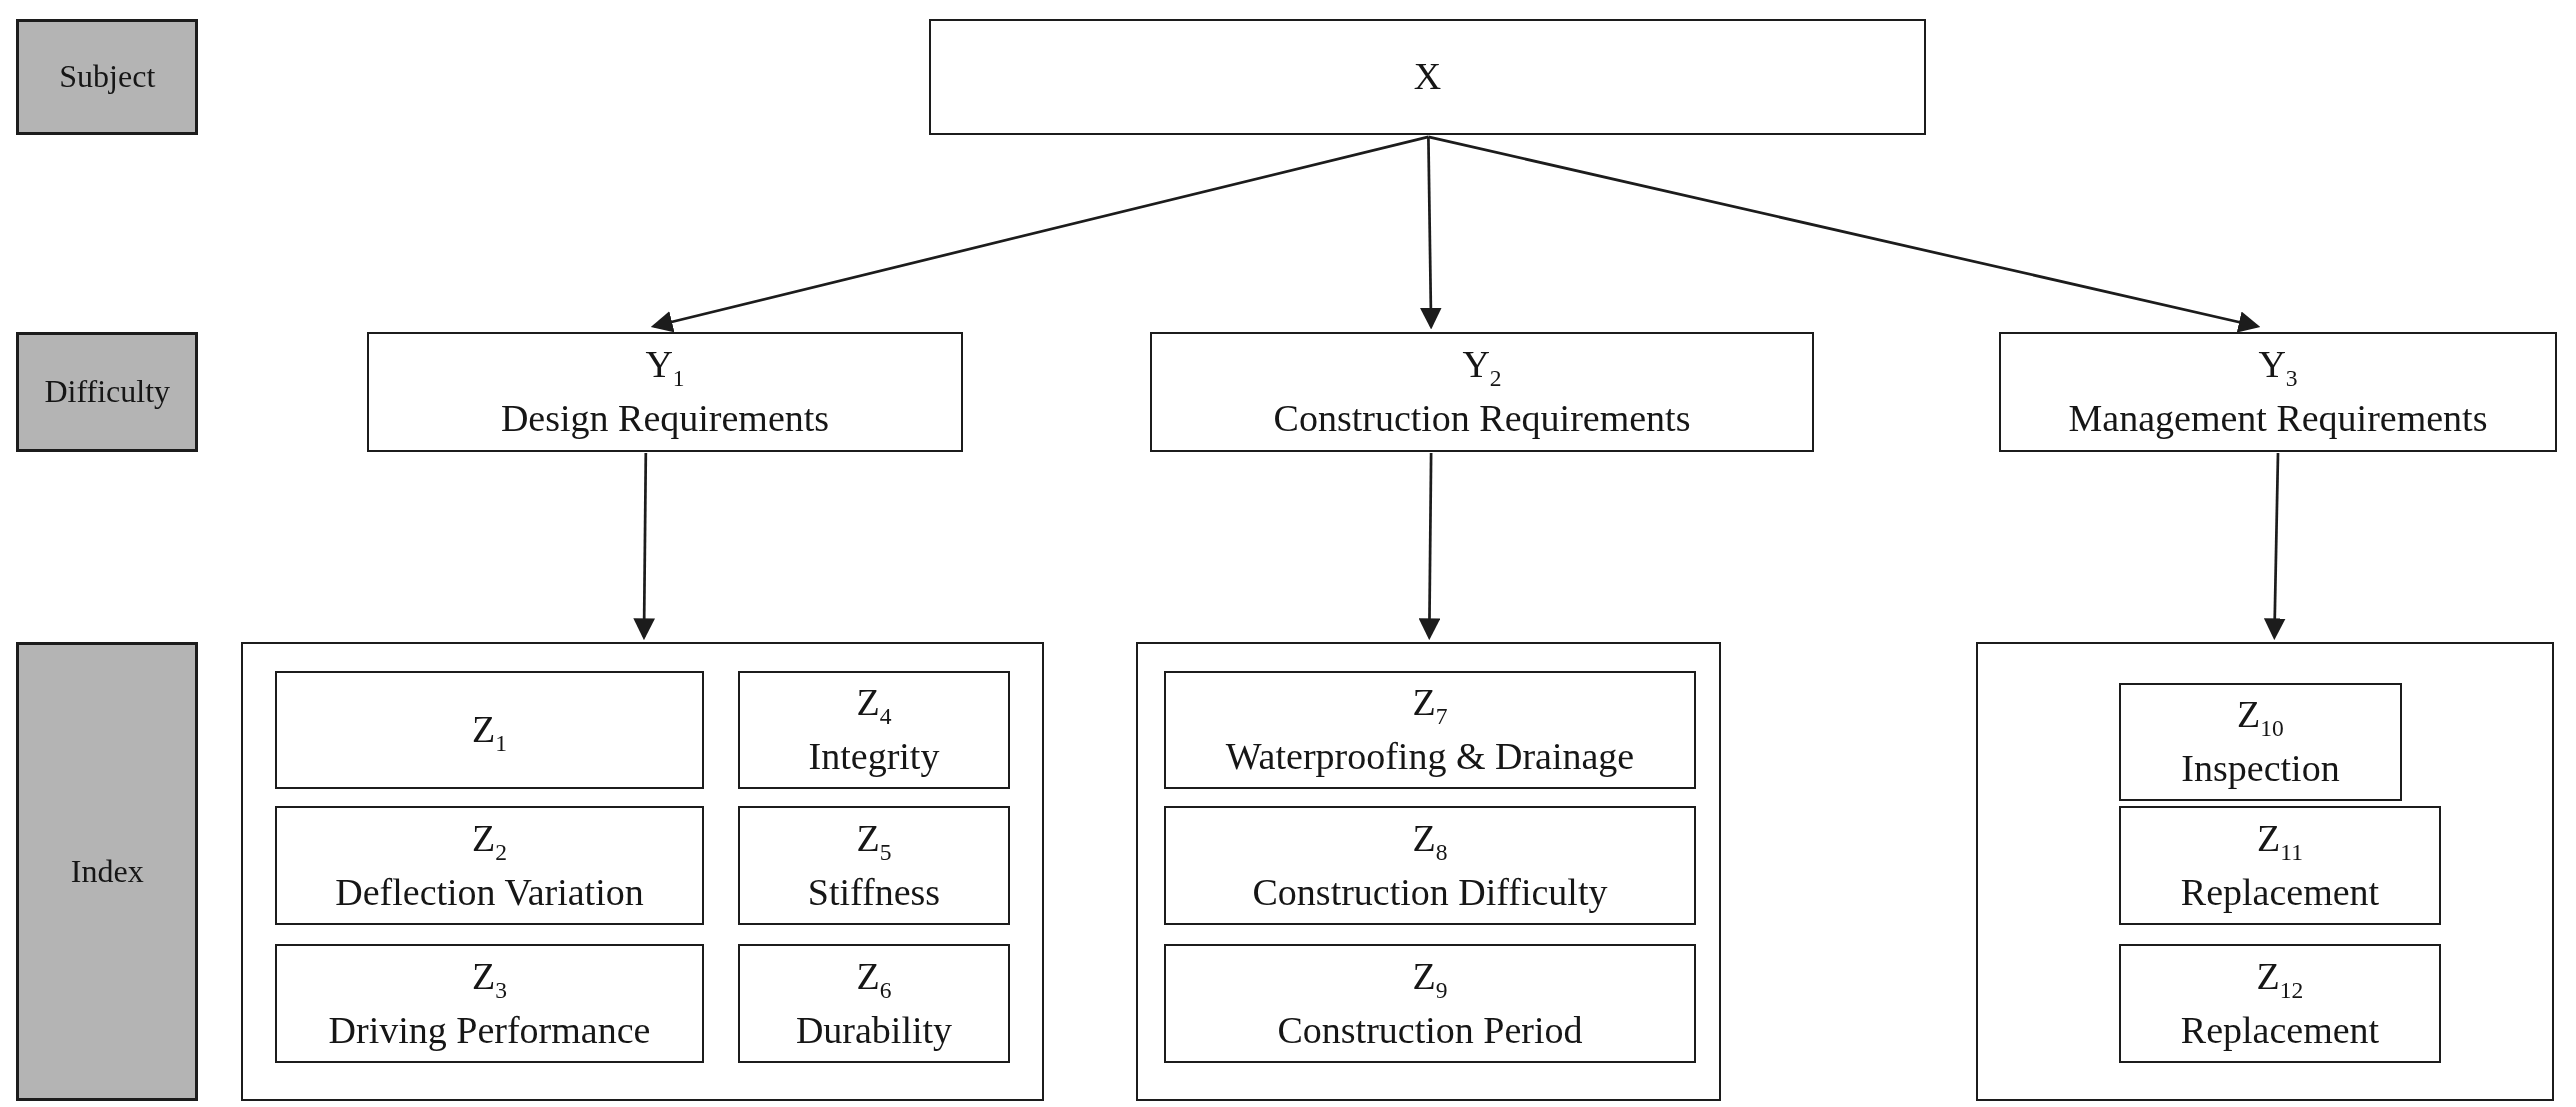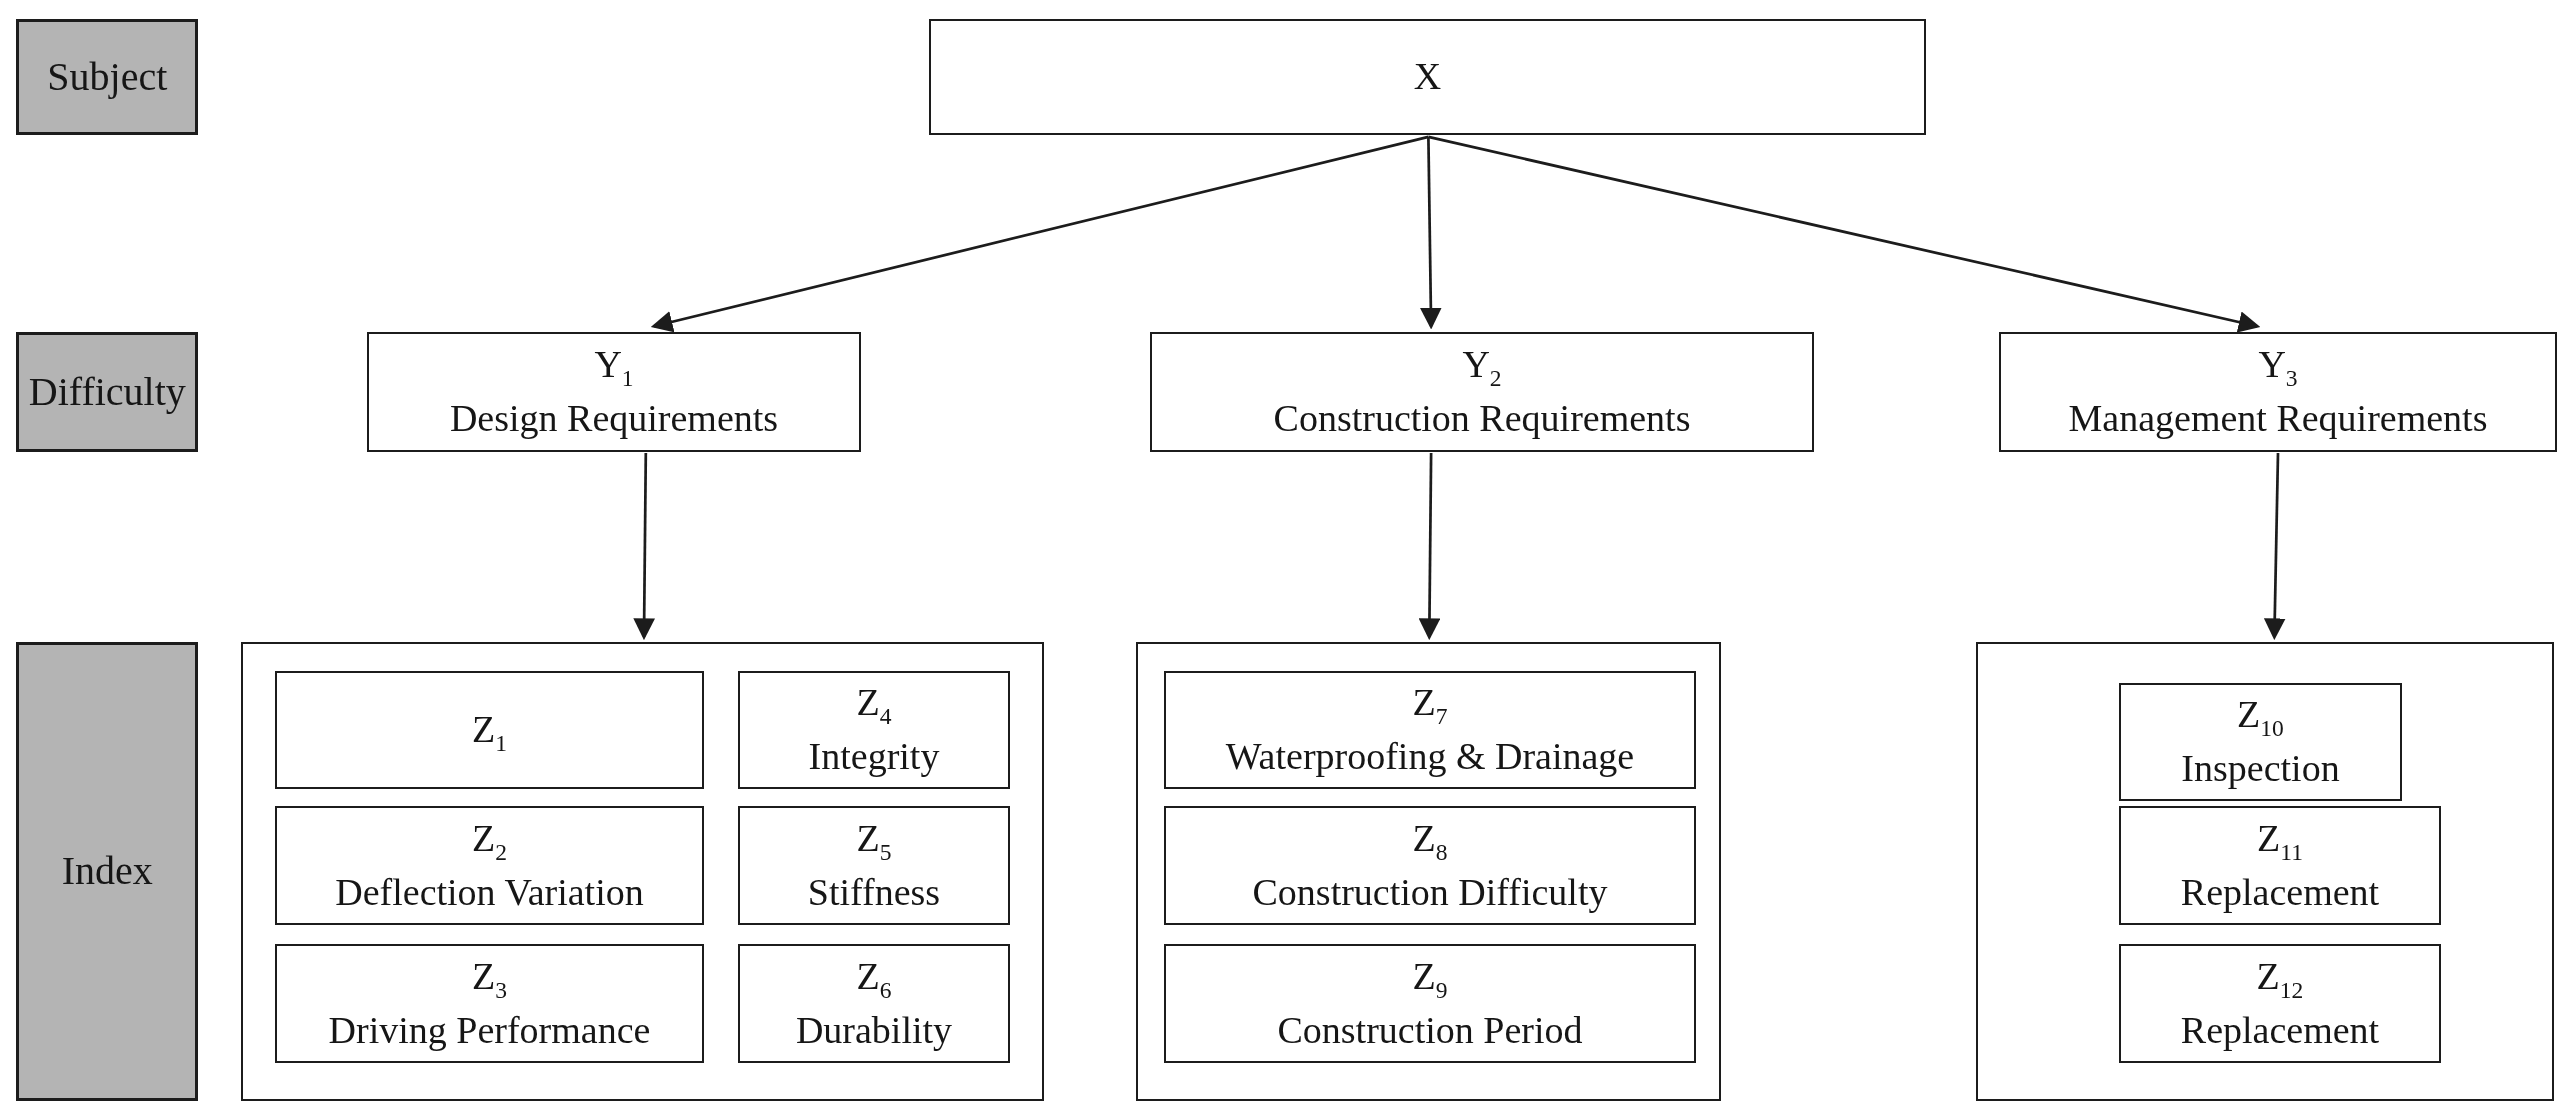--- a/index.html
+++ b/index.html
@@ -26,21 +26,21 @@
     justify-content: center;
     text-align: center;
     background: var(--node-bg);
     border: 2.7px solid var(--border);
     font-size: 38px;
     line-height: 1.42;
   }
   .level-label {
     background: var(--label-bg);
     border-width: 3.6px;
-    font-size: 40px;
+    font-size: 32px;
   }
   .group {
     position: absolute;
     box-sizing: border-box;
     background: var(--node-bg);
     border: 2.7px solid var(--border);
   }
   .code sub {
     font-size: 0.62em;
     line-height: 0;
@@ -83,21 +83,21 @@
   <div class="node-line">Difficulty</div>
 </div>
 <div class="box level-label" style="left:16.3px; top:642px; width:182px; height:459px">
   <div class="node-line">Index</div>
 </div>
 
 <div class="box" style="left:929px; top:19px; width:997px; height:116px">
   <div class="node-line code"><span>X</span><sub></sub></div>
 </div>
 
-<div class="box" style="left:367px; top:332px; width:494px; height:120px">
+<div class="box" style="left:367px; top:332px; width:596px; height:120px">
   <div class="node-line code"><span>Y</span><sub>1</sub></div>
   <div class="node-line">Design Requirements</div>
 </div>
 <div class="box" style="left:1150px; top:332px; width:664px; height:120px">
   <div class="node-line code"><span>Y</span><sub>2</sub></div>
   <div class="node-line">Construction Requirements</div>
 </div>
 <div class="box" style="left:1999px; top:332px; width:558px; height:120px">
   <div class="node-line code"><span>Y</span><sub>3</sub></div>
   <div class="node-line">Management Requirements</div>

